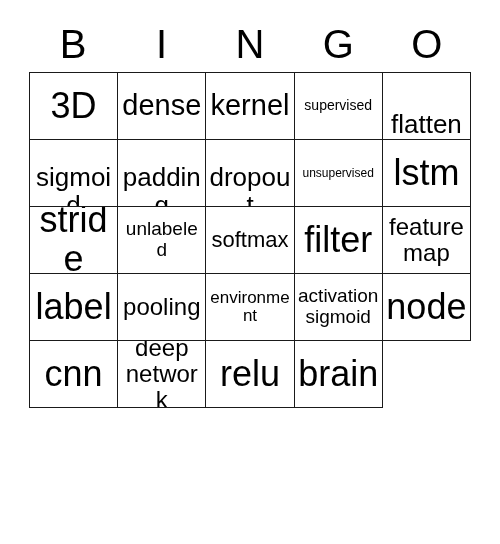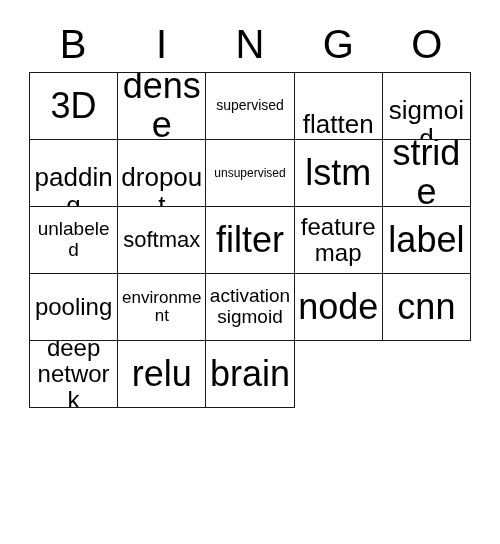--- a/index.html
+++ b/index.html
@@ -82,21 +82,21 @@
   }
 
   
   .fs-xxs .cell-text { font-size: 12px; }
   .fs-xs  .cell-text { font-size: 14px; }
   .fs-s   .cell-text { font-size: 17px; }
   .fs-sm  .cell-text { font-size: 19px; text-align: center; }
   .fs-m   .cell-text { font-size: 22px; }
   .fs-ml  .cell-text { font-size: 24px; }
   .fs-l   .cell-text { font-size: 26px; margin-top: 36px; }
-  .fs-xl  .cell-text { font-size: 36px; }
+  .fs-xl  .cell-text { font-size: 29px; }
   .fs-xxl .cell-text { font-size: 36px; }
   .fs-3xl .cell-text { font-size: 36px; }
 </style>
 </head>
 <body>
 
 <div id="bingo-card">
 
   <div id="bingo-header">
     <div class="header-letter">B</div>
@@ -106,20 +106,23 @@
     <div class="header-letter">O</div>
   </div>
 
   <div id="bingo-grid">
 
     <div class="bingo-cell fs-3xl">
         <span class="cell-text">3D</span>
       </div>
     <div class="bingo-cell fs-xl">
         <span class="cell-text">dense</span>
+      </div>
+    <div class="bingo-cell fs-xl">
+        <span class="cell-text">kernel</span>
       </div>
     <div class="bingo-cell fs-xs">
         <span class="cell-text">supervised</span>
       </div>
     <div class="bingo-cell fs-l">
         <span class="cell-text">flatten</span>
       </div>
 
     <div class="bingo-cell fs-l">
         <span class="cell-text">sigmoid</span>

